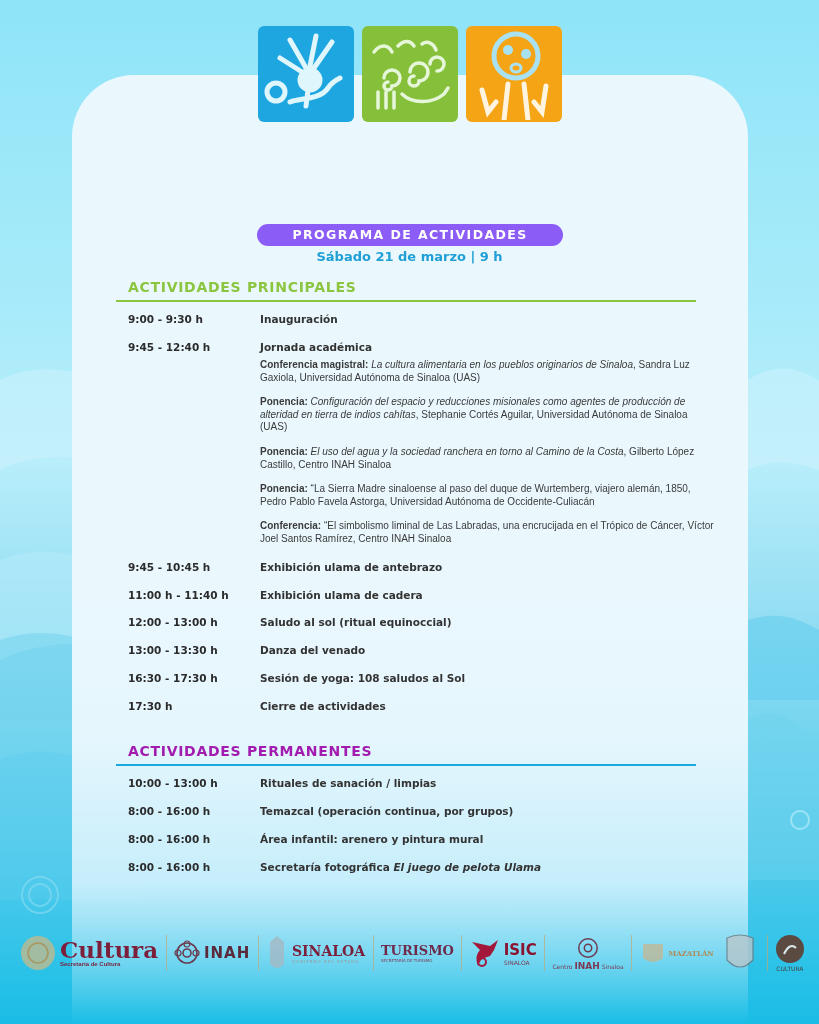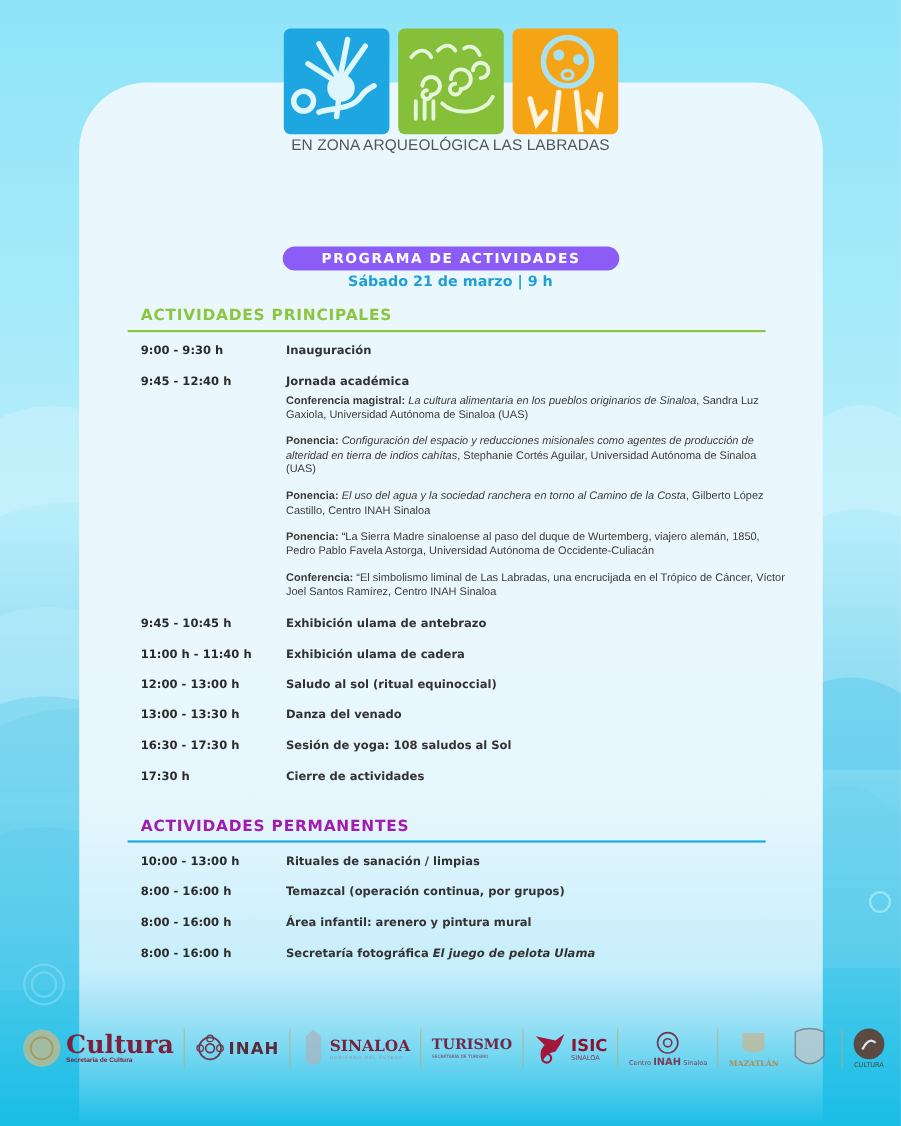--- a/index.html
+++ b/index.html
@@ -142,21 +142,20 @@
       <ellipse cx="48" cy="28" rx="22" ry="22" stroke="#a8e2f2" stroke-width="5"></ellipse>
       <circle cx="40" cy="22" r="5" fill="#a8e2f2"></circle>
         <circle cx="58" cy="26" r="5" fill="#a8e2f2"></circle>
       <ellipse cx="48" cy="40" rx="5" ry="4" stroke="#a8e2f2" stroke-width="3"></ellipse>
       <path d="M14 62 L20 84 L28 74 M78 58 L74 84 L66 74 M40 56 L36 92 M56 56 L60 92" stroke="#fff4e0" stroke-width="5"></path>
     </svg>
   </div>
 </div>
 
 <div class="title-block">
-  <div class="subtitle">EN ZONA ARQUEOLÓGICA LAS LABRADAS</div>
 </div>
 
 <div class="pill">PROGRAMA DE ACTIVIDADES</div>
 <div class="date">Sábado 21 de marzo | 9 h</div>
 
 <div class="section-h" style="top:279px;color:#8cc53f">ACTIVIDADES PRINCIPALES</div>
 <div class="section-line" style="top:300px;background:#8cc53f"></div>
 
 <div class="row" style="top:312px">
   <span class="time">9:00 - 9:30 h</span>
@@ -280,21 +279,21 @@
   </div>
   <div class="sep"></div>
   <div class="sp" style="flex-direction:column;gap:1px">
     <svg width="24" height="24" viewBox="0 0 26 26">
         <circle cx="13" cy="13" r="10" fill="none" stroke="#6b3b4f" stroke-width="1.6"></circle>
         <circle cx="13" cy="13" r="4" fill="none" stroke="#6b3b4f" stroke-width="1.6"></circle>
       </svg>
     <div class="cinah-word"><span>Centro</span> <b>INAH</b> <span>Sinaloa</span></div>
   </div>
   <div class="sep"></div>
-  <div class="sp" style="flex-direction:column;gap:1px">
+  <div class="sp" style="flex-direction:row;gap:1px">
     <svg width="28" height="26" viewBox="0 0 28 26">
         <path d="M4 4 L24 4 L24 18 Q14 26 4 18 Z" fill="#c9b48a" opacity="0.7"></path>
       </svg>
     <div class="mazatlan-word">MAZATLÁN</div>
   </div>
   <div class="sp">
     <svg width="38" height="42" viewBox="0 0 38 42">
         <path d="M6 6 Q19 0 32 6 L32 28 Q19 42 6 28 Z" fill="#b8c6cc" stroke="#6b7780" stroke-width="1.2" opacity="0.8"></path>
       </svg>
   </div>

